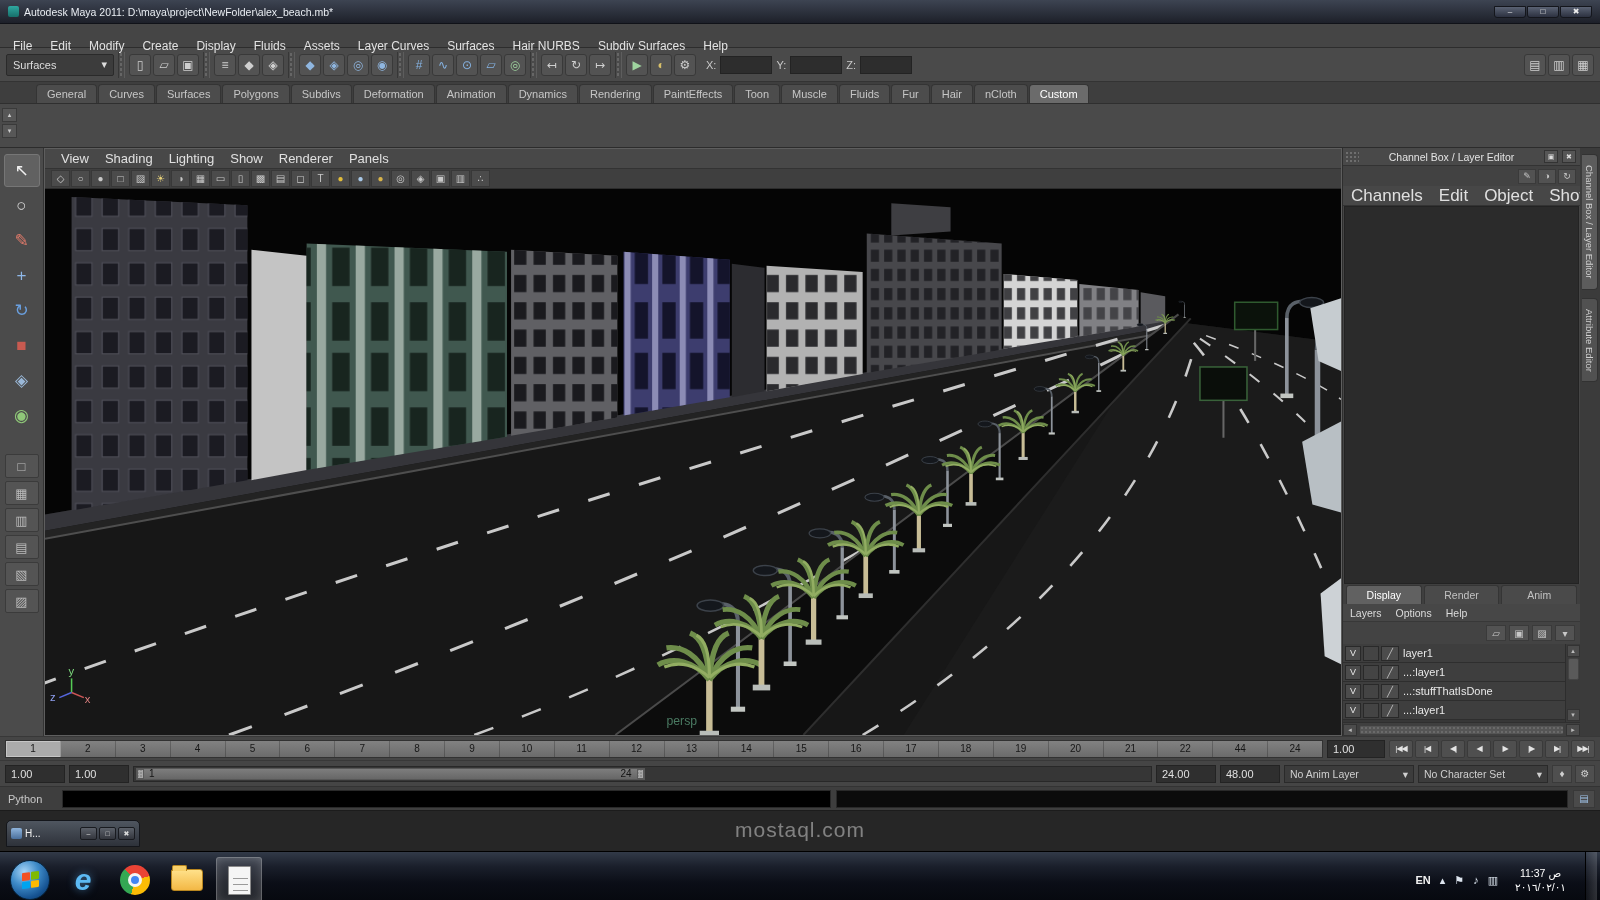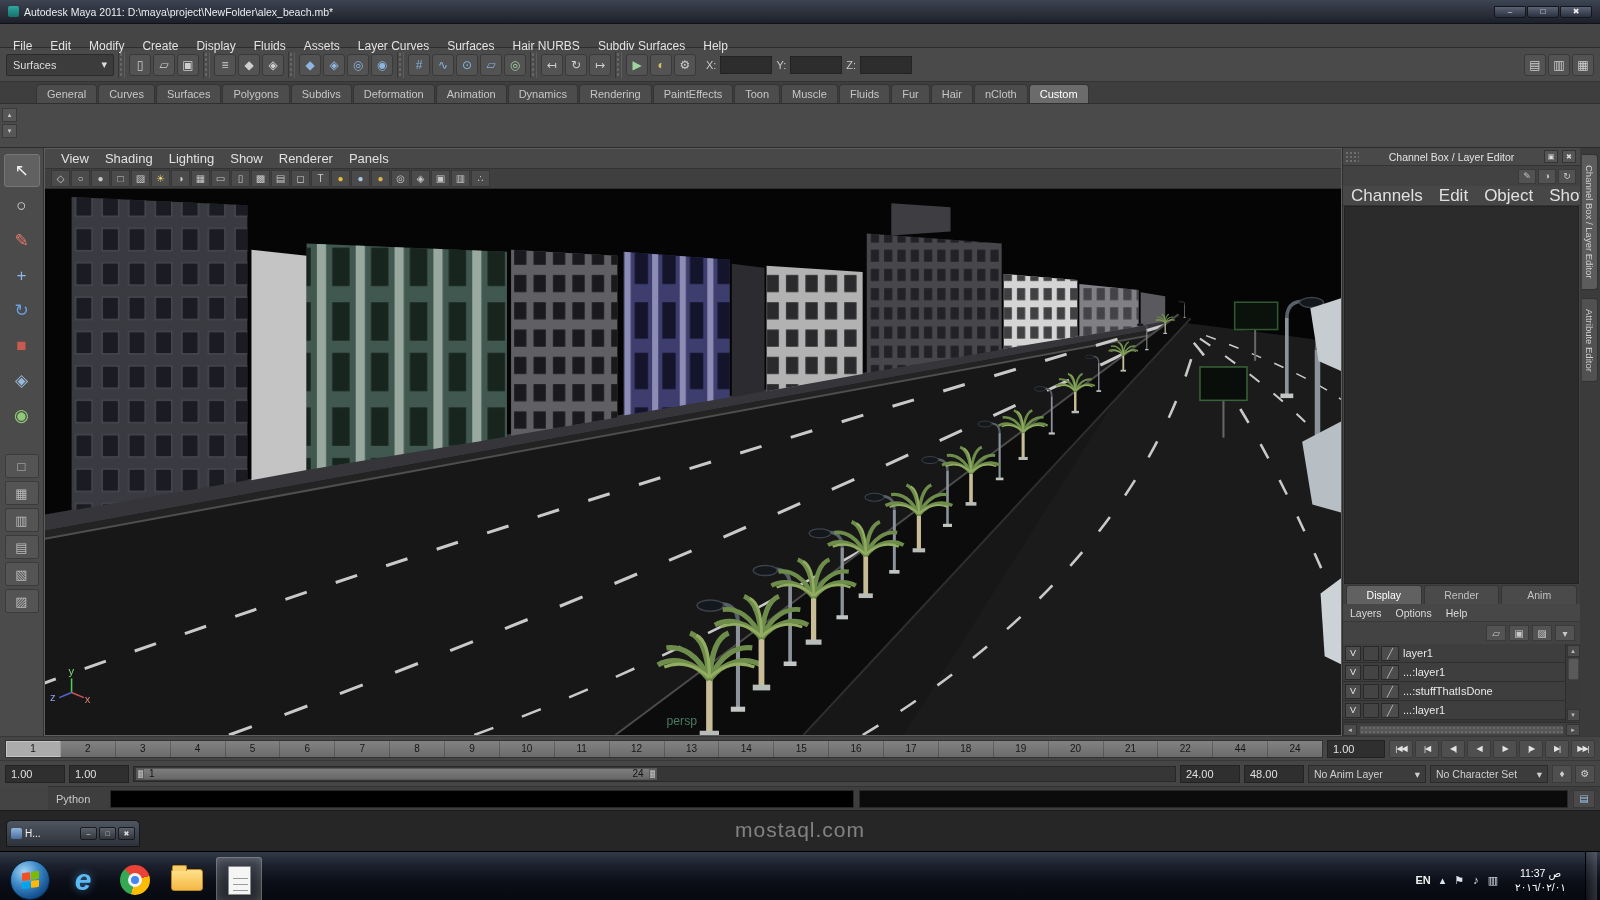--- a/index.html
+++ b/index.html
@@ -101,25 +101,25 @@
   .pb-group { display:flex; gap:2px; }
   .pb-btn { min-width:24px; height:18px; padding:0 3px; background:#4f4f4f; border:1px solid #3a3a3a; border-radius:2px; color:#e4e4e4; font-size:8px; display:flex; align-items:center; justify-content:center; letter-spacing:-1px; }
 
   
   .range-row { height:26px; background:#454545; display:flex; align-items:center; gap:4px; padding:0 5px; border-top:1px solid #383838; }
   .rs-field { width:60px; height:18px; background:#2f2f2f; border:1px solid #232323; color:#e0e0e0; display:flex; align-items:center; padding:0 5px; font-size:11px; }
   .range-track { flex:1; height:16px; position:relative; background:#363636; border:1px solid #282828; }
   .range-bar { position:absolute; left:2px; top:1px; bottom:1px; width:50%; background:linear-gradient(#7d7d7d,#676767); border:1px solid #575757; display:flex; align-items:center; justify-content:space-between; font-size:10px; color:#141414; }
   .range-grip { width:7px; align-self:stretch; background:#909090 radial-gradient(#a8a8a8 1px,transparent 1.2px); background-size:3px 3px; border:1px solid #5a5a5a; }
   .range-label { padding:0 5px; }
-  .rs-dd { width:118px; height:18px; background:#3c3c3c; border:1px solid #2a2a2a; display:flex; align-items:center; justify-content:space-between; padding:0 5px; font-size:10.5px; color:#cfcfcf; }
+  .rs-dd { width:130px; height:18px; background:#3c3c3c; border:1px solid #2a2a2a; display:flex; align-items:center; justify-content:space-between; padding:0 5px; font-size:10.5px; color:#cfcfcf; }
   .rs-icon { width:20px; height:18px; background:#4f4f4f; border:1px solid #3a3a3a; font-size:10px; display:flex; align-items:center; justify-content:center; }
 
   
-  .cmd-row { height:24px; background:#3e3e3e; display:flex; align-items:center; gap:5px; padding:0 5px; border-top:1px solid #333;margin-left:48px; }
+  .cmd-row { height:24px; background:#3e3e3e; display:flex; align-items:center; gap:5px; padding:0 5px; border-top:1px solid #333; }
   .cmd-label { width:52px; color:#c8c8c8; font-size:11px; padding-left:3px; }
   .cmd-input { flex:1.05; height:18px; background:#000; border:1px solid #292929; }
   .cmd-result { flex:1; height:18px; background:#0b0b0b; border:1px solid #292929; }
   .cmd-icon { width:22px; height:18px; background:#4a4a4a; border:1px solid #383838; color:#9fc2e8; font-size:10px; display:flex; align-items:center; justify-content:center; }
 
   
   .help-row { height:41px; background:#262626; position:relative; border-top:1px solid #1c1c1c; }
   .mini-window { position:absolute; left:6px; top:9px; width:134px; height:27px; background:linear-gradient(#4f5660,#2e323a); border:1px solid #14161b; border-radius:5px 5px 0 0; display:flex; align-items:center; gap:3px; padding:0 4px; }
   .mw-icon { width:11px; height:11px; background:linear-gradient(#8fb4dc,#4a6f9c); border-radius:2px; }
   .mw-title { flex:1; font-size:10px; color:#f2f2f2; }

